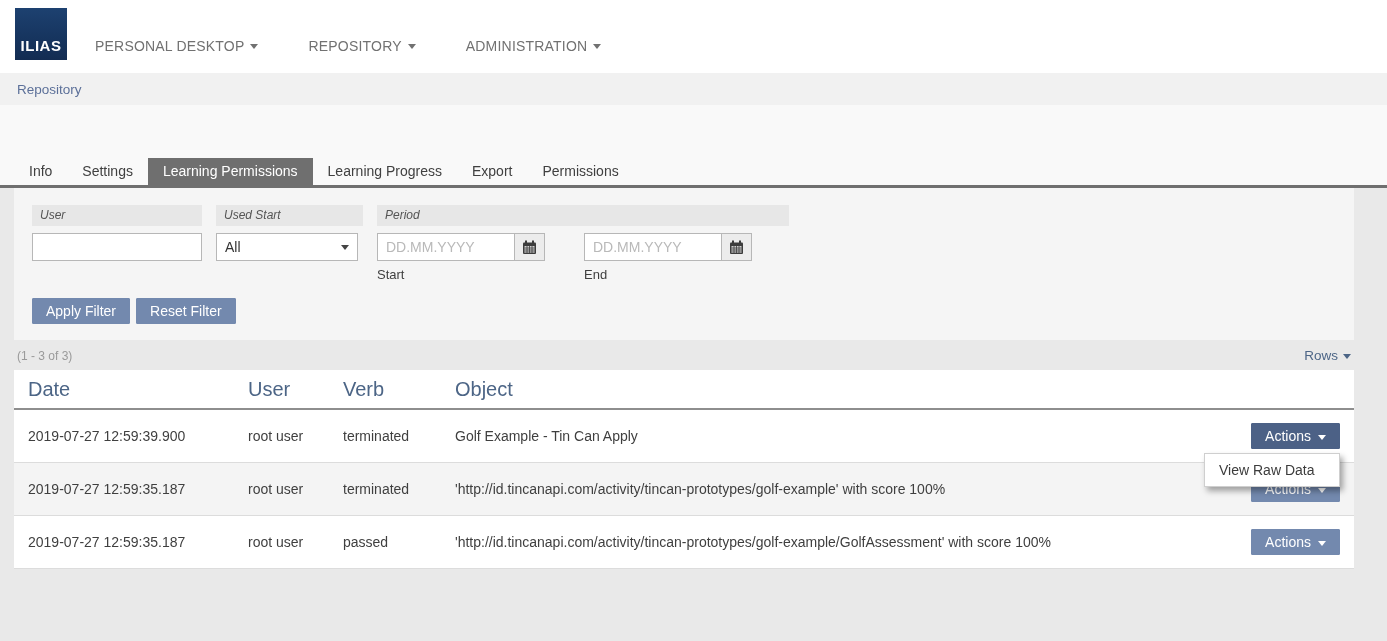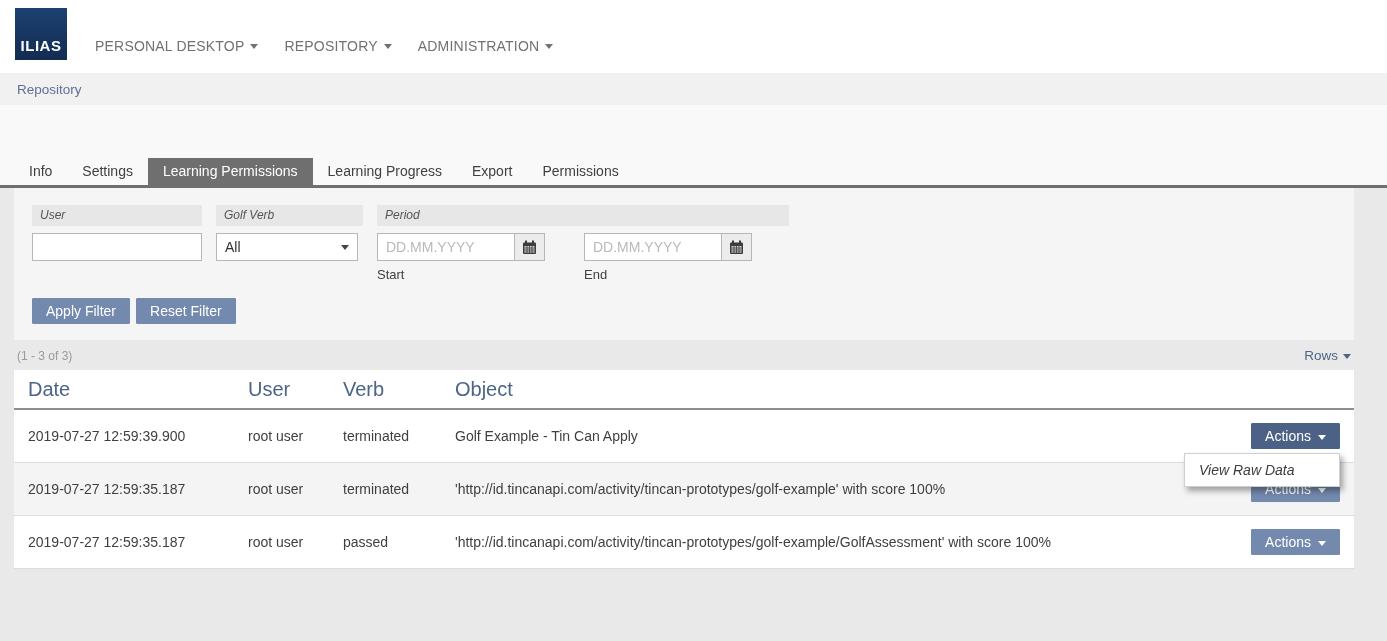--- a/index.html
+++ b/index.html
@@ -10,21 +10,21 @@
   }
 
   
   .topbar { background:#fff; height:73px; display:flex; align-items:center; }
   .logo {
     width:52px; height:52px; margin:0 28px 0 15px; align-self:flex-start; margin-top:8px;
     background:linear-gradient(180deg,#1d4170 0%,#16345e 60%,#132c52 100%);
     display:flex; align-items:flex-end; justify-content:center; padding-bottom:6px;
     color:#fff; font-weight:bold; font-size:15px; letter-spacing:.5px; cursor:pointer;
   }
-  .mainmenu { display:flex; gap:26px; padding-top:18px; }
+  .mainmenu { display:flex; gap:50px; padding-top:18px; }
   .menu-item { color:#717171; font-size:14px; letter-spacing:.2px; cursor:pointer; white-space:nowrap; }
   .caret {
     display:inline-block; width:0; height:0; margin-left:6px; vertical-align:middle;
     border-left:4px solid transparent; border-right:4px solid transparent; border-top:5px solid #717171;
   }
 
   
   .breadcrumb { background:#f1f1f1; height:32px; display:flex; align-items:center; padding:0 17px; }
   .breadcrumb a { color:#5c7099; font-size:13.5px; text-decoration:none; cursor:pointer; }
 
@@ -92,22 +92,22 @@
     padding:8px 14px 7px; border-bottom:2px solid #8e8e8e; cursor:pointer;
   }
   table.datatable td {
     font-size:14px; color:#3f3f3f; padding:13px 14px; border-bottom:1px solid #dcdcdc;
     vertical-align:middle;
   }
   table.datatable tr.alt td { background:#f4f4f4; }
   td.actioncell { text-align:right; padding:9px 4px 9px 0; position:relative; }
   .dd-anchor { position:relative; display:inline-block; }
   .dropdown-menu {
-    position:absolute; top:calc(100% + 4px); right:0; width:156px; background:#fff;
-    border:1px solid #cfcfcf; box-shadow:3px 4px 6px rgba(0,0,0,.35); z-index:50; text-align:left;font-style:italic;
+    position:absolute; top:calc(100% + 4px); right:0; width:136px; background:#fff;
+    border:1px solid #cfcfcf; box-shadow:3px 4px 6px rgba(0,0,0,.35); z-index:50; text-align:left;
   }
   .dropdown-item { font-size:14px; color:#3c3c3c; padding:8px 14px; cursor:pointer; white-space:nowrap; }
 </style>
 </head>
 <body>
 
 <div class="topbar">
   <div class="logo">ILIAS</div>
   <div class="mainmenu">
     <div class="menu-item"><span>PERSONAL DESKTOP</span><span class="caret"></span></div>
@@ -134,21 +134,21 @@
 <div class="content">
 
 
   <div class="filterpanel">
     <div class="filter-groups">
       <div class="fgroup">
         <div class="fstrip" style="width:170px;">User</div>
         <input class="text-input user-input" style="margin-top: 7px;" type="text" value="">
       </div>
       <div class="fgroup">
-        <div class="fstrip" style="width:147px;">Golf Verb</div>
+        <div class="fstrip" style="width:147px;">Used Start</div>
         <div class="fake-select" style="margin-top:7px;">
           <span>All</span>
           <span class="selcaret"></span>
         </div>
       </div>
       <div class="fgroup">
         <div class="fstrip" style="width:412px;">Period</div>
         <div style="display:flex; gap:39px; margin-top:7px;">
           <div class="dategroup">
             <div class="inputgroup">

